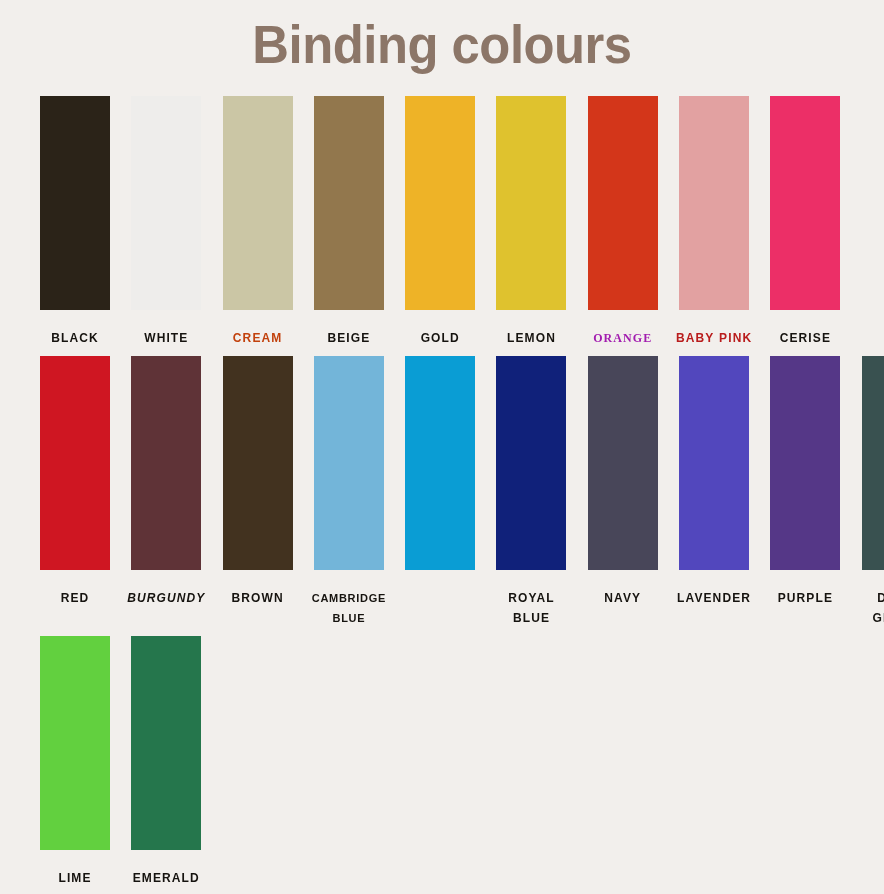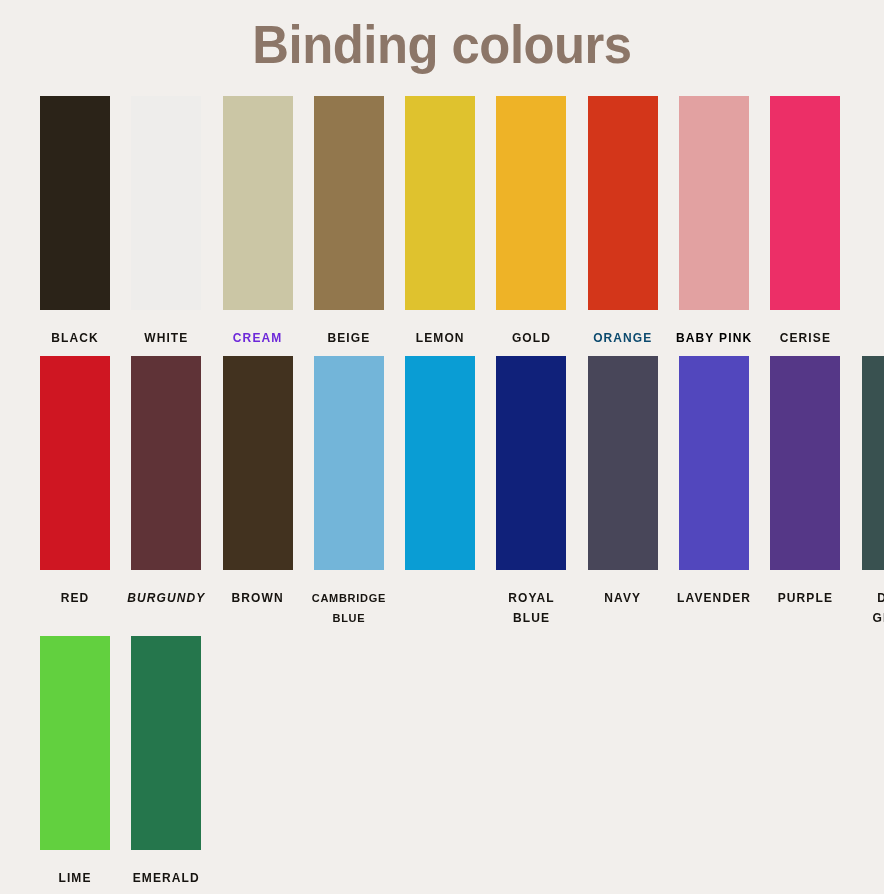--- a/index.html
+++ b/index.html
@@ -102,41 +102,41 @@
         <div class="swatch-cell">
           <div class="swatch-chip" style="background: rgb(43, 35, 24);"></div>
           <div class="swatch-label" style="color: rgb(22, 19, 15);">BLACK</div>
         </div>
         <div class="swatch-cell">
           <div class="swatch-chip" style="background: rgb(238, 237, 235);"></div>
           <div class="swatch-label" style="color: rgb(22, 19, 15);">WHITE</div>
         </div>
         <div class="swatch-cell">
           <div class="swatch-chip" style="background: rgb(203, 198, 165);"></div>
-          <div class="swatch-label" style="color: #6d28d9;">CREAM</div>
+          <div class="swatch-label" style="color: #c2410c;">CREAM</div>
         </div>
         <div class="swatch-cell">
           <div class="swatch-chip" style="background: rgb(146, 119, 77);"></div>
           <div class="swatch-label" style="color: rgb(22, 19, 15);">BEIGE</div>
         </div>
         <div class="swatch-cell">
+          <div class="swatch-chip" style="background: rgb(238, 179, 39);"></div>
+          <div class="swatch-label" style="color: rgb(22, 19, 15);">GOLD</div>
+        </div>
+        <div class="swatch-cell">
           <div class="swatch-chip" style="background: rgb(223, 194, 46);"></div>
           <div class="swatch-label" style="color: rgb(22, 19, 15);">LEMON</div>
         </div>
         <div class="swatch-cell">
-          <div class="swatch-chip" style="background: rgb(238, 179, 39);"></div>
-          <div class="swatch-label" style="color: rgb(22, 19, 15);">GOLD</div>
-        </div>
-        <div class="swatch-cell">
           <div class="swatch-chip" style="background: rgb(211, 54, 26);"></div>
-          <div class="swatch-label" style="color: #0c4a6e;">ORANGE</div>
+          <div class="swatch-label" style="color: #a21caf; font-family: Liberation Serif, serif;">ORANGE</div>
         </div>
         <div class="swatch-cell">
           <div class="swatch-chip" style="background: rgb(226, 161, 161);"></div>
-          <div class="swatch-label" style="color: #000000;">BABY PINK</div>
+          <div class="swatch-label" style="color: #b91c1c;">BABY PINK</div>
         </div>
         <div class="swatch-cell">
           <div class="swatch-chip" style="background: rgb(236, 47, 103);"></div>
           <div class="swatch-label" style="color: rgb(22, 19, 15);">CERISE</div>
         </div>
       </div>
     <div class="swatch-row row-2">
         <div class="swatch-cell">
           <div class="swatch-chip" style="background: rgb(207, 22, 34);"></div>
           <div class="swatch-label" style="color: rgb(22, 19, 15);">RED</div>

